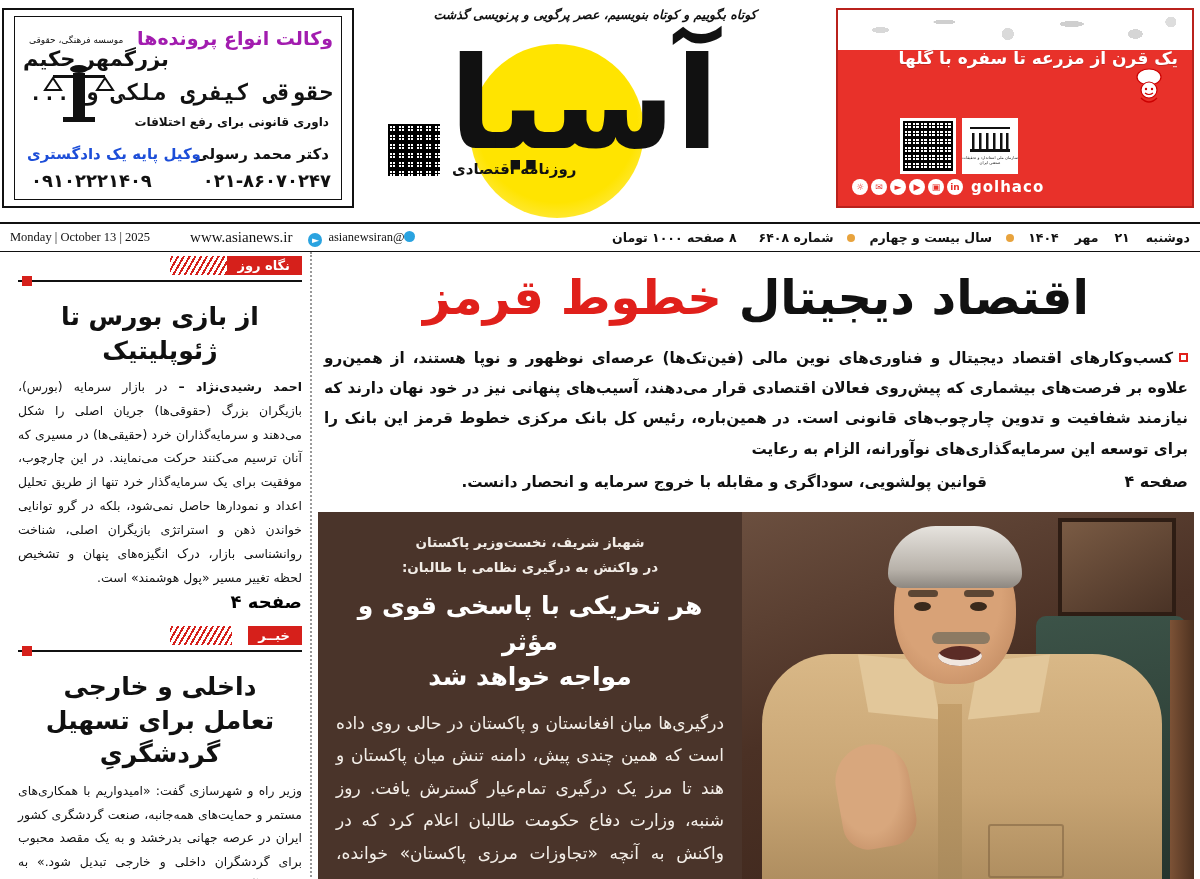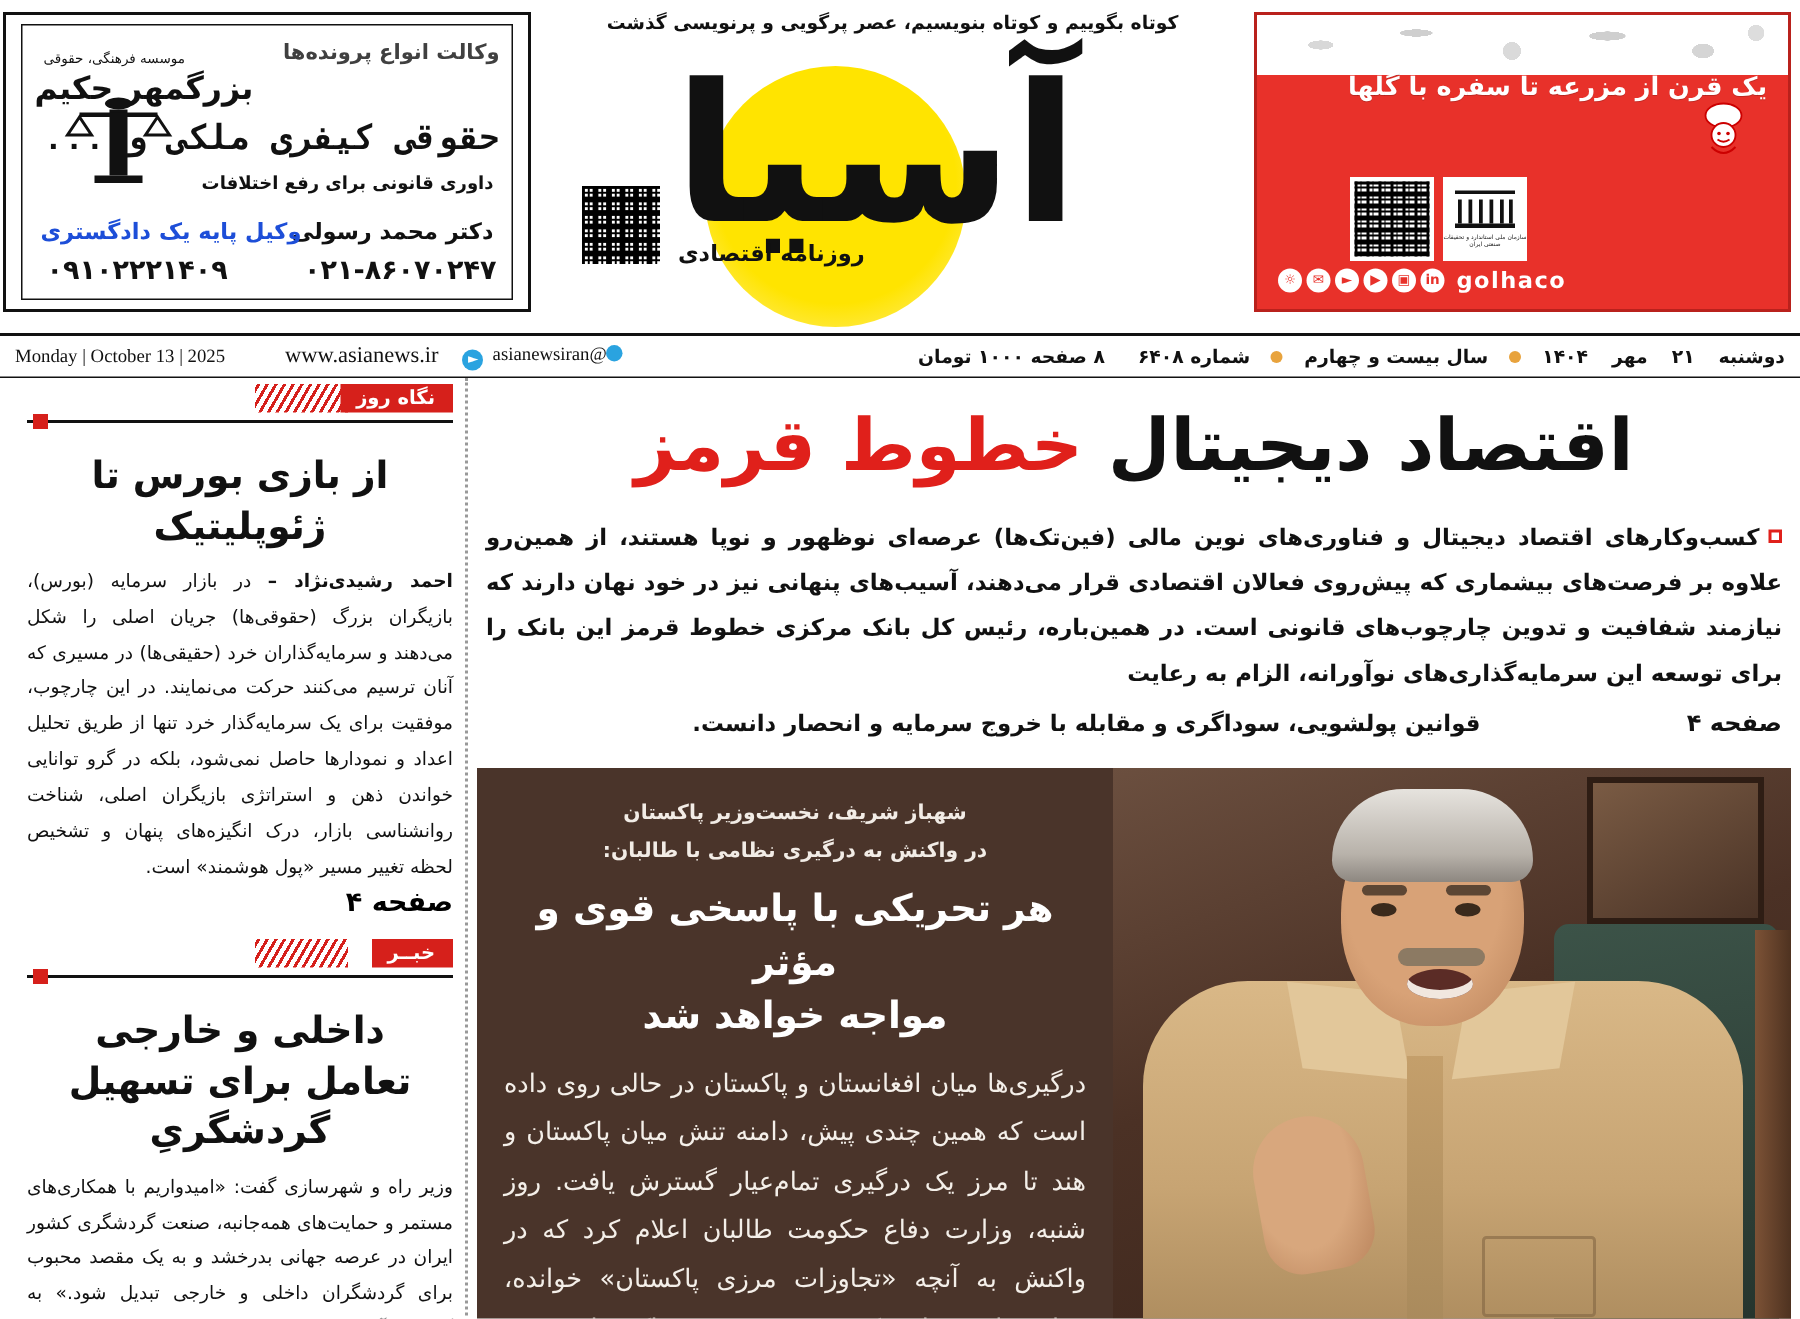--- a/index.html
+++ b/index.html
@@ -103,21 +103,21 @@
   .ad-golha .socials .handle {
     color:#fff; font-size:15px; font-weight:700; margin-left:5px; letter-spacing:1px;
   }
 
   
   .masthead {
     position: relative; flex: 1 1 auto; height: 215px;
     display:flex; flex-direction:column; align-items:center;
   }
   .masthead .tagline {
-    margin-top: 7px; font-size: 12.5px; color:#111; font-weight:600; white-space:nowrap;
+    margin-top: 7px; font-size: 12.5px; color:#111; font-weight:600; white-space:nowrap;font-style:italic;
   }
   .masthead .logo-wrap { position: relative; width: 470px; height: 176px; }
   .masthead .sun {
     position:absolute; top: 22px; right: 186px;
     width: 174px; height: 174px; border-radius:50%;
     background: radial-gradient(circle at 50% 45%, #ffe400 0 62%, #ffe93d 78%, rgba(255,242,120,0) 100%);
   }
   .masthead .brand {
     position:absolute; top: 2px; right: 46px; width: 400px;
     text-align:center;
@@ -138,21 +138,21 @@
     background-size: 9px 9px, 9px 9px;
   }
 
   
   .ad-law {
     width: 352px; height: 200px; margin: 8px 6px 0 4px;
     border: 2px solid #111; background:#fff; position: relative; flex:0 0 auto;
     padding: 6px 10px;
   }
   .ad-law .inner { border: 1px solid #111; width:100%; height:100%; position:relative; padding: 6px 8px; }
-  .ad-law .l1 { position:absolute; top: 10px; right: 8px; font-size: 14px; font-weight:600; color:#404040;padding-left:36px; }
+  .ad-law .l1 { position:absolute; top: 10px; right: 8px; font-size: 19px; font-weight:600; color:#a21caf;padding-left:36px; }
   .ad-law .l2 { position:absolute; top: 62px; right: 8px; font-size: 23px; font-weight: 900; color:#111;font-family:Liberation Mono, monospace; }
   .ad-law .l3 { position:absolute; top: 98px; right: 12px; font-size: 12px; font-weight:600; color:#111; }
   .ad-law .l4 { position:absolute; top: 128px; right: 12px; font-size: 15px; font-weight: 800; color:#111; }
   .ad-law .l5 { position:absolute; bottom: 8px; right: 10px; font-size: 18px; font-weight: 800; color:#111; letter-spacing:1px; }
   .ad-law .r1 { position:absolute; top: 18px; left: 14px; font-size: 9px; color:#111; }
   .ad-law .r2 { position:absolute; top: 30px; left: 8px; font-size: 21px; font-weight:900; color:#111; }
   .ad-law .r3 { position:absolute; top: 128px; left: 12px; font-size: 15px; font-weight: 800; color:#1d4ed8; }
   .ad-law .r4 { position:absolute; bottom: 8px; left: 16px; font-size: 18px; font-weight: 800; color:#111; letter-spacing:1px; }
   .ad-law .crest {
     position:absolute; top: 26px; left: 18px; width: 92px; height: 92px;

